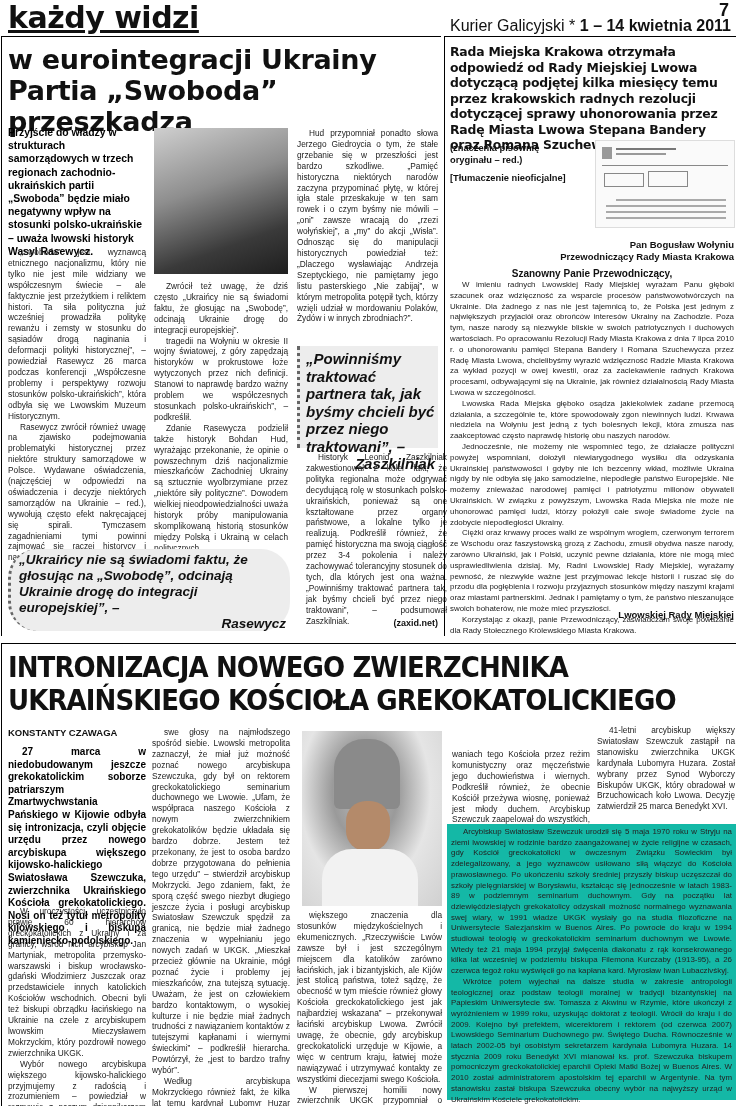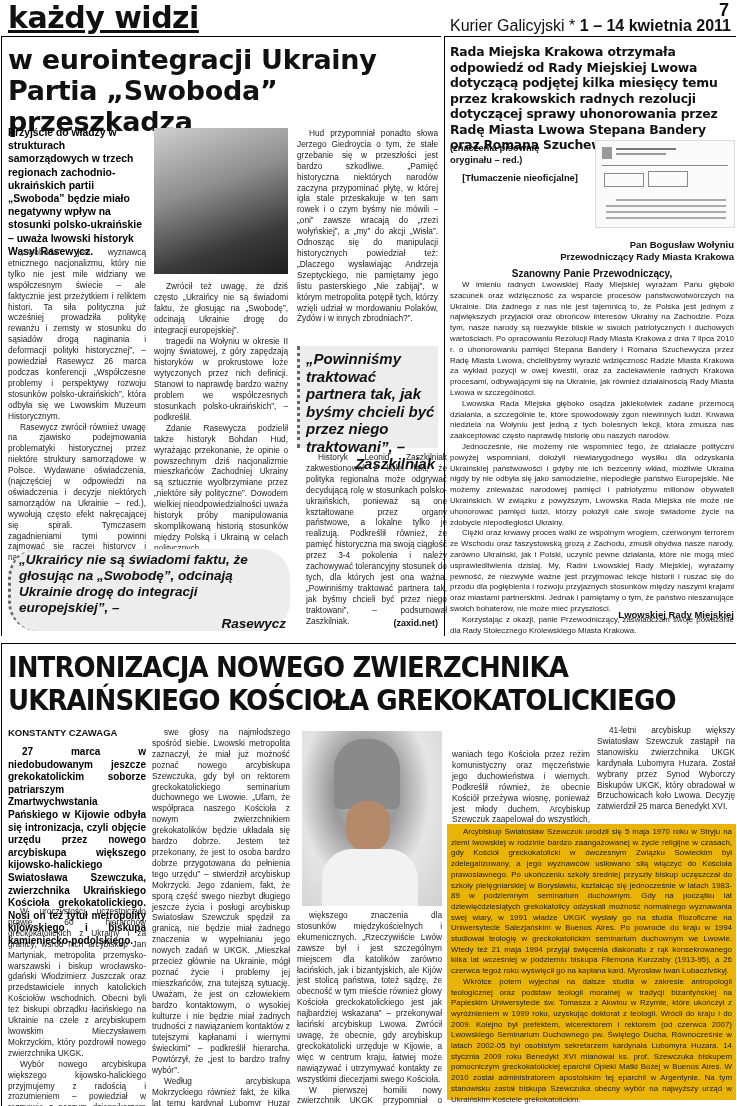--- a/index.html
+++ b/index.html
@@ -17,21 +17,21 @@
   .title1 { font-family: "DejaVu Sans", sans-serif; font-weight: bold; font-size: 27px; line-height: 31px; letter-spacing: -0.3px; }
   .title2 { font-family: "DejaVu Sans", sans-serif; font-weight: bold; font-size: 12.4px; line-height: 15.5px; letter-spacing: -0.2px; }
   .title3 { font-family: "DejaVu Sans", sans-serif; font-weight: bold; font-size: 28px; line-height: 33px; letter-spacing: -1px; transform: scaleX(0.93); transform-origin: left top; }
   .photo { background: linear-gradient(160deg, #cfcfcf 0%, #8e8e8e 40%, #3a3a3a 75%, #1e1e1e 100%); }
   .photo2 { background: radial-gradient(ellipse at 45% 35%, #bdbdbd 0%, #9a9a9a 30%, #e5e5e5 60%, #d0d0d0 100%); }
   .doc-img { background: #fafafa; border: 1px solid #ddd; }
   .quote-box { background: #ededed; border-left: 3px dotted #666; }
   .quote-text { font-family: "Liberation Sans", sans-serif; font-weight: bold; font-style: italic; color: #111; }
   .right { text-align: right; }
   .sig { font-weight: bold; font-size: 9.5px; line-height: 12px; text-align: right; }
-  .gray-box { background: #eab308; }
+  .gray-box { background: #14b8a6; }
 </style>
 </head>
 <body>
 
 <div class="abs section-head">każdy widzi</div>
 <div class="abs page-num">7</div>
 <div class="abs issue">
   <span>Kurier Galicyjski</span><span> * </span><b>1 – 14 kwietnia 2011</b>
 </div>
 
@@ -72,21 +72,21 @@
 
 <div class="abs quote-box" style="left:8px; top:549px; width:282px; height:82px; padding:3px 4px 0 8px;border-radius:29px;">
   <div class="quote-text" style="font-size:13.5px; line-height:16px;">„Ukraińcy nie są świadomi faktu, że głosując na „Swobodę”, odcinają Ukrainie drogę do integracji europejskiej”, –</div>
   <div class="quote-text right" style="font-size:13.5px; line-height:16px;">Rasewycz</div>
 </div>
 
 <div class="abs frame" style="left:444px; top:36px; width:292px; height:600px; border-right:none; border-bottom:none;"></div>
 <div class="abs title2" style="left:450px; top:44px; width:284px;">Rada Miejska Krakowa otrzymała odpowiedź od Rady Miejskiej Lwowa dotyczącą podjętej kilka miesięcy temu przez krakowskich radnych rezolucji dotyczącej sprawy uhonorowania przez Radę Miasta Lwowa Stepana Bandery oraz Romana Szuchewycza</div>
 
 <div class="abs" style="left:450px; top:143px; width:112px; font-size:9.3px; line-height:11.5px; font-weight:bold;">(znaczenia pisownię oryginału – red.)</div>
-<div class="abs" style="left:450px; top:173px; width:140px; font-size:9.3px; line-height:11.5px; font-weight:bold;text-align:center;">[Tłumaczenie nieoficjalne]</div>
+<div class="abs" style="left:450px; top:173px; width:140px; font-size:9.3px; line-height:11.5px; font-weight:bold;">[Tłumaczenie nieoficjalne]</div>
 
 <div class="abs doc-img" style="left:595px; top:140px; width:140px; height:88px;">
   <div style="position:absolute; left:6px; top:6px; width:10px; height:12px; background:#999;"></div>
   <div style="position:absolute; left:20px; top:7px; width:60px; height:2px; background:#777;"></div>
   <div style="position:absolute; left:20px; top:12px; width:50px; height:2px; background:#999;"></div>
   <div style="position:absolute; left:6px; top:24px; width:126px; height:1px; background:#888;"></div>
   <div style="position:absolute; left:8px; top:32px; width:40px; height:14px; border:1px solid #888;"></div>
   <div style="position:absolute; left:52px; top:30px; width:40px; height:16px; border:1px solid #888;"></div>
   <div style="position:absolute; left:20px; top:58px; width:110px; height:2px; background:#aaa;"></div>
   <div style="position:absolute; left:10px; top:64px; width:120px; height:2px; background:#aaa;"></div>

